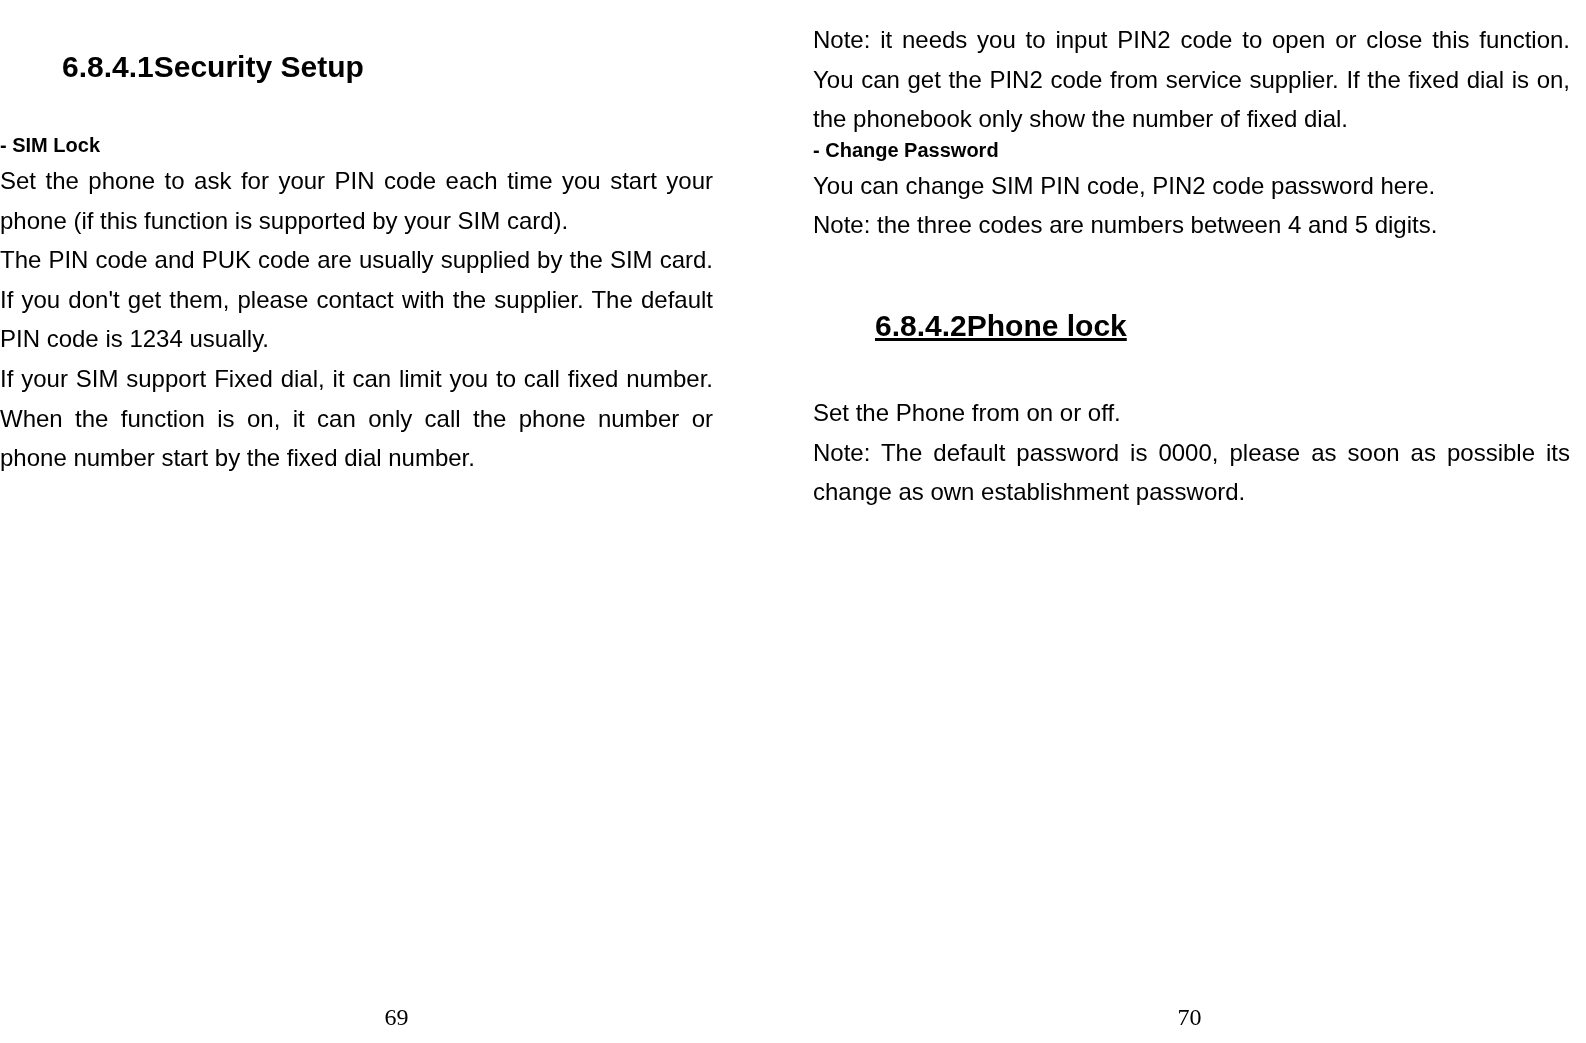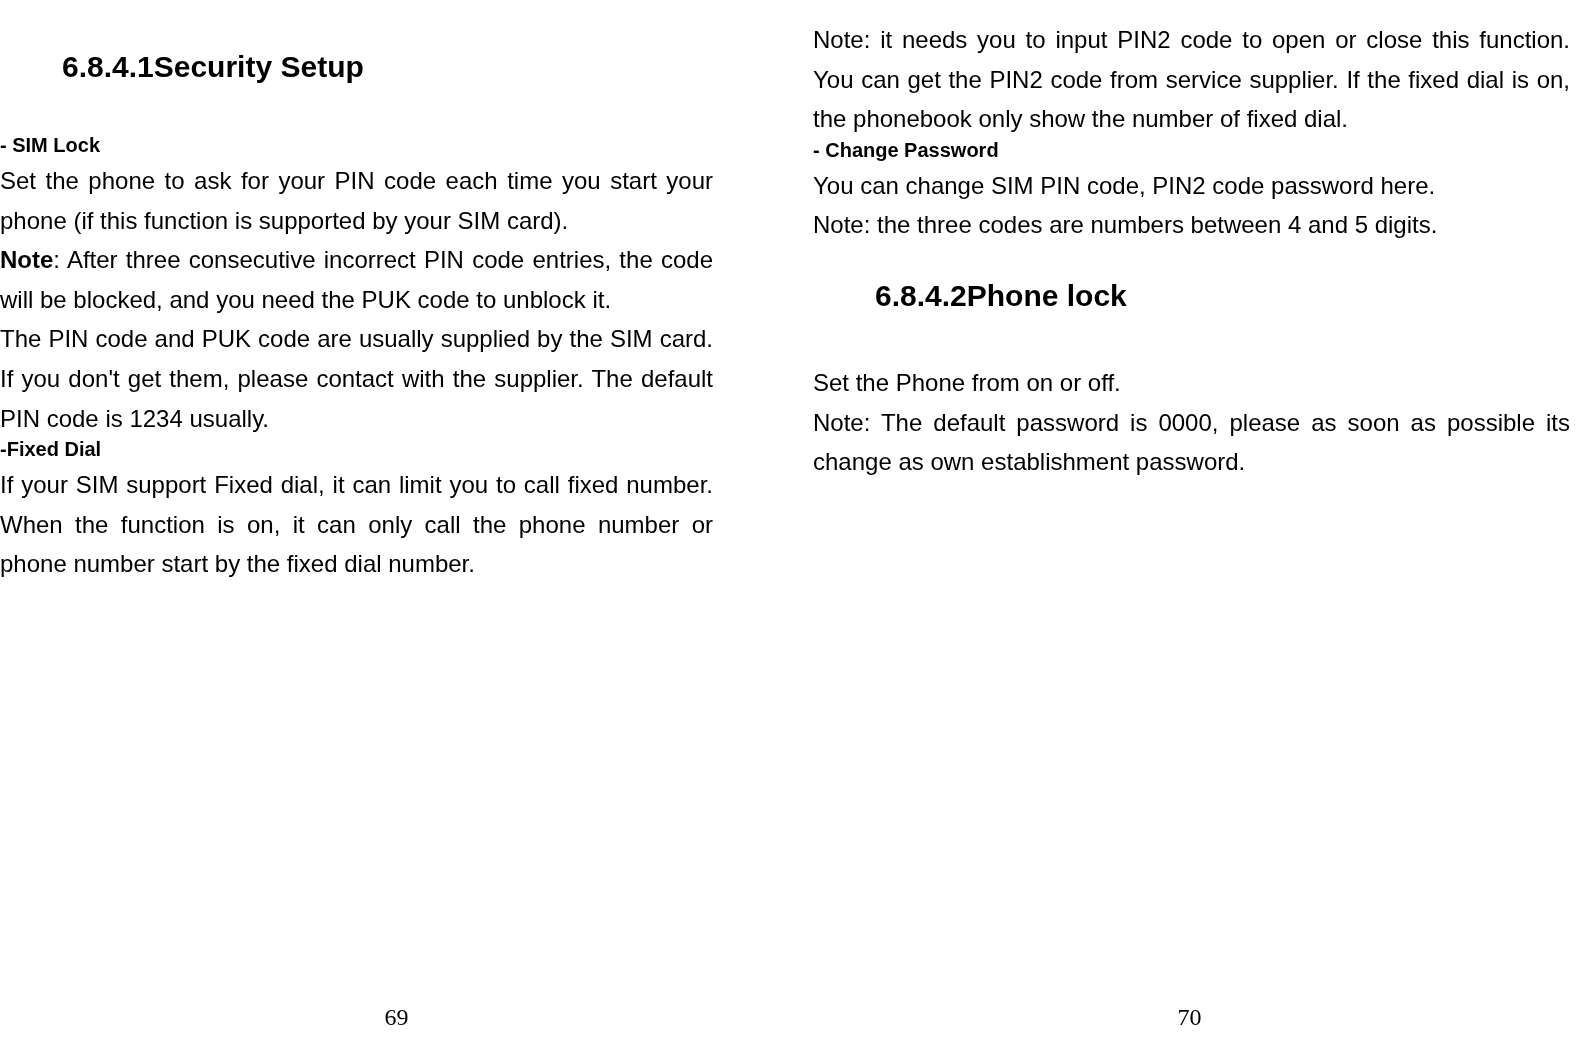--- a/index.html
+++ b/index.html
@@ -72,32 +72,30 @@
     }
   </style>
 </head>
 <body>
 
 <div class="page page-left">
   <div class="content">
     <div class="h2">6.8.4.1Security Setup</div>
     <div class="h3">- SIM Lock</div>
     <div class="body-text">Set the phone to ask for your PIN code each time you start your phone (if this function is supported by your SIM card).</div>
-    <div class="body-text"><span class="note-prefix">Note</span><span>: After three consecutive incorrect PIN code entries, the code will be blocked, and you need the PUK code to unblock it.</span></div>
     <div class="body-text">The PIN code and PUK code are usually supplied by the SIM card. If you don't get them, please contact with the supplier. The default PIN code is 1234 usually.</div>
-    <div class="h3">-Fixed Dial</div>
     <div class="body-text">If your SIM support Fixed dial, it can limit you to call fixed number. When the function is on, it can only call the phone number or phone number start by the fixed dial number.</div>
   </div>
   <div class="page-number">69</div>
 </div>
 
 <div class="page page-right">
   <div class="content">
     <div class="body-text">Note: it needs you to input PIN2 code to open or close this function. You can get the PIN2 code from service supplier. If the fixed dial is on, the phonebook only show the number of fixed dial.</div>
     <div class="h3">- Change Password</div>
     <div class="body-text">You can change SIM PIN code, PIN2 code password here.</div>
     <div class="body-text">Note: the three codes are numbers between 4 and 5 digits.</div>
-    <div class="h2" style="margin-top:34px;">6.8.4.2Phone lock</div>
+    <div class="h2" style="margin-top:64px;text-decoration:underline;">6.8.4.2Phone lock</div>
     <div class="body-text">Set the Phone from on or off.</div>
     <div class="body-text">Note: The default password is 0000, please as soon as possible its change as own establishment password.</div>
   </div>
   <div class="page-number">70</div>
 </div>
 
 </body></html>

